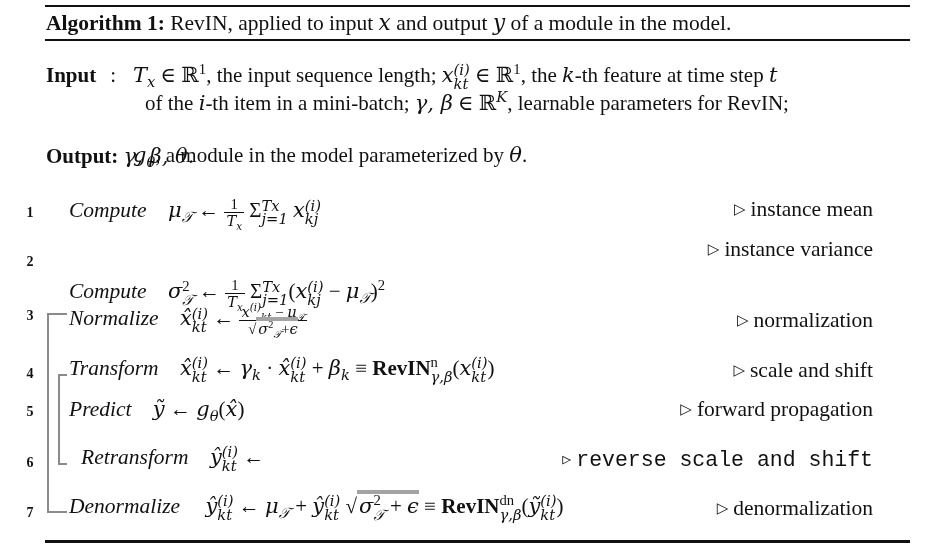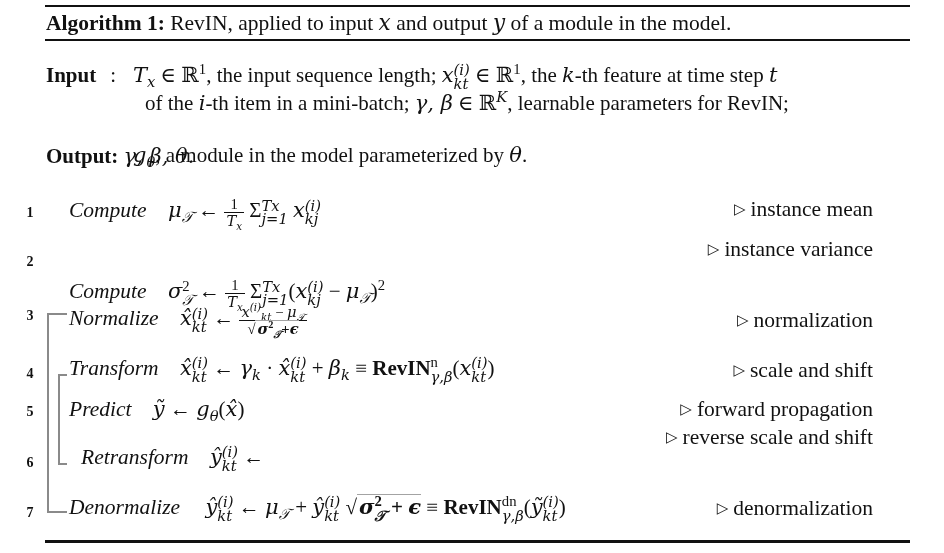--- a/index.html
+++ b/index.html
@@ -27,21 +27,21 @@
   .expr { font-size: 21px; }
   .cmt { position: absolute; right: 71px; font-size: 21.5px; white-space: nowrap; text-align: right; }
   .tri { font-size: 15px; vertical-align: 2px; margin-right: 5px; }
 
   sup, sub { font-size: 70%; line-height: 0; }
   .supsub { display: inline-block; vertical-align: -0.45em; line-height: 0.9; text-align: left; font-size: 70%; }
   .supsub > span { display: block; }
   .frac { display: inline-block; vertical-align: middle; text-align: center; font-size: 70%; }
   .frac > span { display: block; padding: 0 2px; line-height: 1.1; }
   .frac .num { border-bottom: 1px solid #111; }
-  .sqrt { border-top: 1px solid #a3a3a3; padding-left: 2px; font-weight: bold; }
+  .sqrt { border-top: 4px solid #a3a3a3; padding-left: 2px; }
 
   .bracket { position: absolute; border: 2px solid #8a8a8a; border-right: none; }
   .bracket.outer { left: 47px; top: 313px; width: 18px; height: 196px; }
   .bracket.inner { left: 58px; top: 374px; width: 7px; height: 87px; }
 </style>
 </head>
 <body>
 
 <div class="rule top"></div>
 <div class="title">
@@ -103,21 +103,21 @@
   <span class="kw">Predict</span>
   <span class="expr" style="margin-left:16px;"><span class="m">ỹ</span> ← <span class="m">g</span><sub class="m">θ</sub>(<span class="m">x̂</span>)</span>
 </div>
 <div class="cmt" style="top:397px;"><span class="tri">▷</span><span>forward propagation</span></div>
 
 <div class="lineno" style="top:455px;">6</div>
 <div class="stmt" style="left:81px; top:445px;">
   <span class="kw">Retransform</span>
   <span class="expr" style="margin-left:16px;"><span class="m">ŷ</span><span class="supsub"><span class="m">(i)</span><span class="m">kt</span></span> ← </span>
 </div>
-<div class="cmt" style="top:425px;"><span class="tri">▷</span><span>reverse scale and shift</span></div>
+<div class="cmt" style="top:448px;font-family:Liberation Mono, monospace;"><span class="tri">▷</span><span>reverse scale and shift</span></div>
 
 <div class="lineno" style="top:505px;">7</div>
 <div class="stmt" style="left:69px; top:494px;">
   <span class="kw">Denormalize</span>
   <span class="expr" style="margin-left:20px;"><span class="m">ŷ</span><span class="supsub"><span class="m">(i)</span><span class="m">kt</span></span> ← <span class="m">μ</span><sub class="m">𝒯</sub> + <span class="m">ŷ</span><span class="supsub"><span class="m">(i)</span><span class="m">kt</span></span> √<span class="sqrt"><span class="m">σ</span><span class="supsub"><span>2</span><span class="m">𝒯</span></span> + <span class="m">ϵ</span></span> ≡ <b class="rm">RevIN</b><span class="supsub"><span class="rm">dn</span><span class="m">γ,β</span></span>(<span class="m">ỹ</span><span class="supsub"><span class="m">(i)</span><span class="m">kt</span></span>)</span>
 </div>
 <div class="cmt" style="top:496px;"><span class="tri">▷</span><span>denormalization</span></div>
 
 <div class="rule bot"></div>
 

